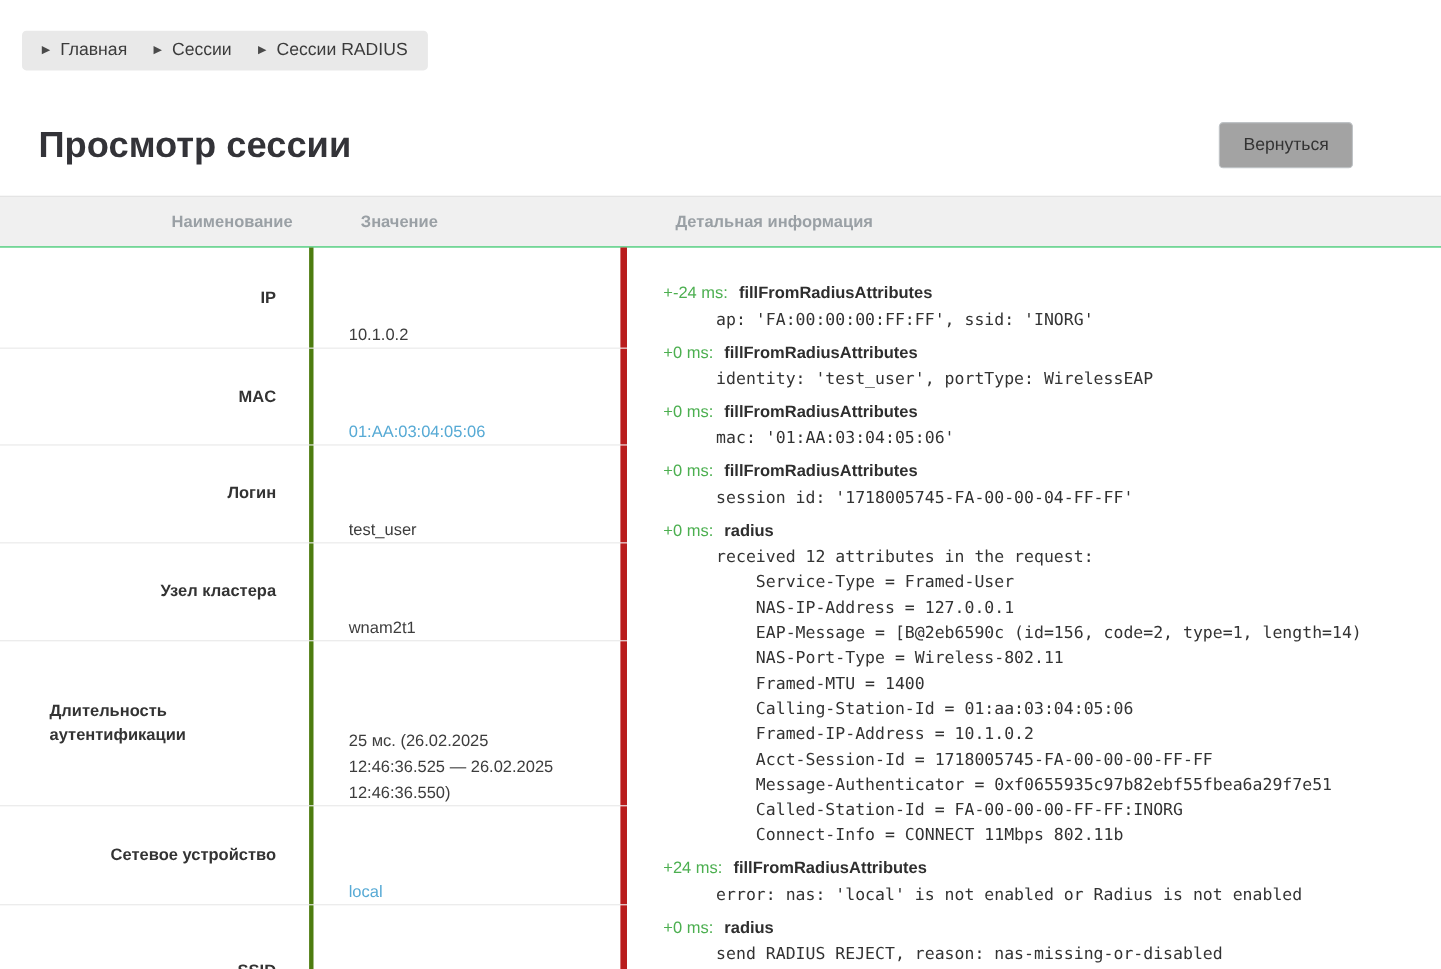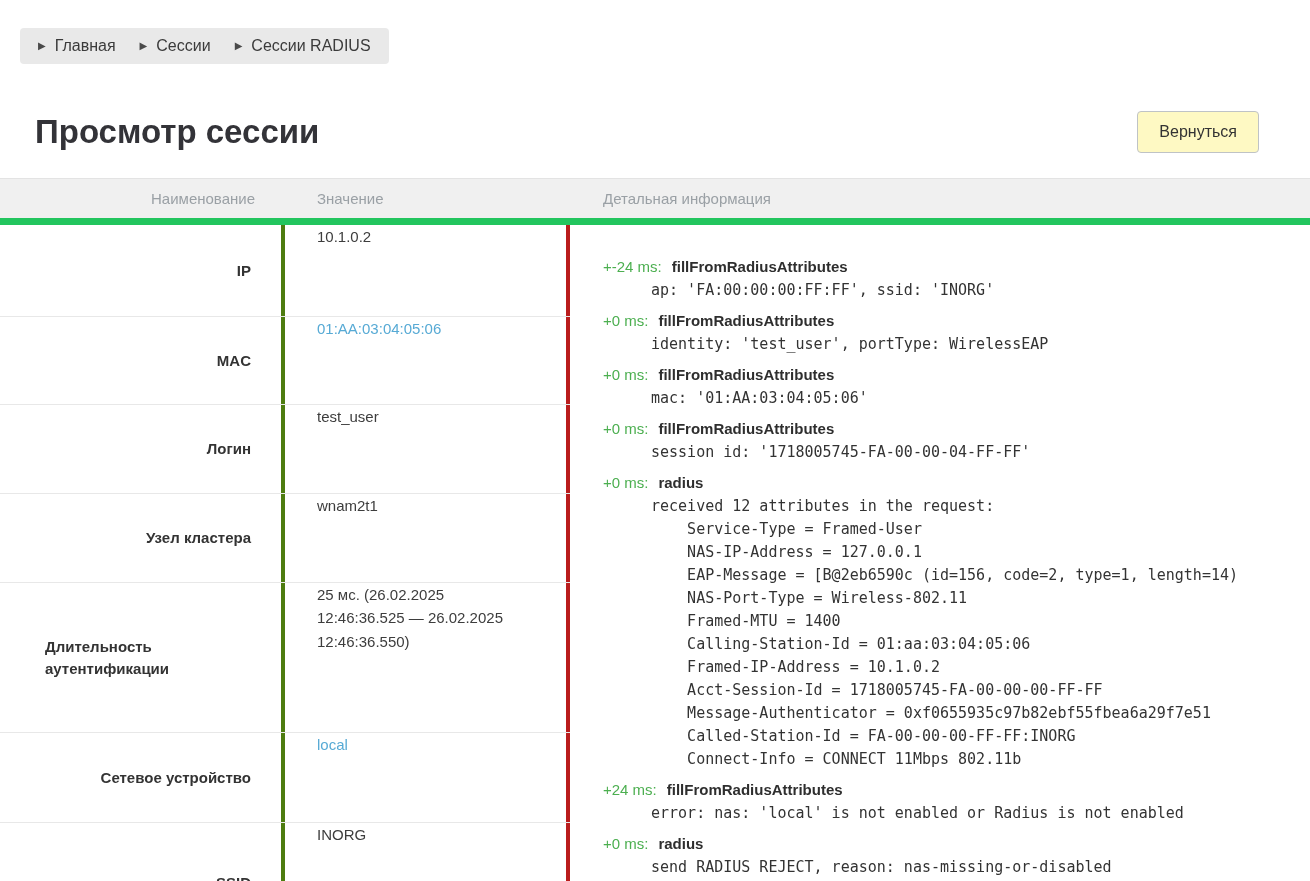--- a/index.html
+++ b/index.html
@@ -13,45 +13,45 @@
     display:inline-flex;align-items:center;background:#e9e9e9;border-radius:4px;
     padding:9px 18px;gap:24px;
   }
   .crumb{display:inline-flex;align-items:center;font-size:16px;color:#3b3b3b;cursor:default;}
   .crumb .tri{font-size:10px;color:#4a4a4a;margin-right:9px;line-height:1;}
   
   .page-head{display:flex;align-items:center;justify-content:space-between;
     padding:0 35px;margin-top:44px;height:48px;}
   .page-title{font-size:33px;font-weight:700;color:#333338;line-height:48px;}
   .back-btn{
-    background:#fef9c3;border:1px solid #bfc3c6;border-radius:4px;
+    background:#a3a3a3;border:1px solid #bfc3c6;border-radius:4px;
     padding:11px 21px;font-size:16px;color:#333;font-family:inherit;cursor:pointer;
-    margin-right:16px;
+    margin-right:45px;
   }
   
   .band{
     display:flex;margin-top:22px;background:#f0f0f0;height:47px;box-sizing:border-box;
-    border-top:1px solid #e3e3e3;border-bottom:7px solid #22c55e;
-    font-weight:400;font-size:15px;color:#9aa0a5;align-items:center;
+    border-top:1px solid #e3e3e3;border-bottom:1px solid #22c55e;
+    font-weight:700;font-size:15px;color:#9aa0a5;align-items:center;padding-left:11px;
   }
   .band .h-name{width:285px;box-sizing:border-box;text-align:right;padding-right:30px;}
   .band .h-value{width:285px;box-sizing:border-box;padding-left:32px;}
   .band .h-detail{flex:1;padding-left:33px;}
   
   .tbody{display:flex;align-items:stretch;}
   .left-rows{width:570px;flex:0 0 570px;}
   .trow{display:flex;border-bottom:1px solid #e8e8e8;box-sizing:border-box;}
   .cell-label{
     width:285px;box-sizing:border-box;border-right:4px solid #4d7c0f;
     display:flex;align-items:center;justify-content:flex-end;text-align:left;
     padding:0 30px 0 45px;font-weight:700;font-size:15px;color:#333;line-height:1.45;
   }
   .cell-value{
-    width:285px;box-sizing:border-box;border-right:4px solid #b91c1c;
-    display:flex;align-items:flex-start;padding-left:32px;padding-right:28px;
+    width:285px;box-sizing:border-box;border-right:6px solid #b91c1c;
+    display:flex;align-items:flex-end;padding-left:32px;padding-right:28px;
     font-size:15px;color:#3d3d3d;line-height:1.55;
   }
   .cell-value .val{max-width:215px;display:inline-block;}
   .val.link{color:#57aad5;cursor:pointer;}
   .r-h92{height:92px;} .r-h88{height:88px;} .r-h89{height:89px;}
   .r-h150{height:150px;} .r-h90{height:90px;} .r-h120{height:120px;}
   
   .detail-cell{flex:1;padding:30px 20px 20px 33px;box-sizing:border-box;}
   .log-entry{margin-bottom:7px;}
   .log-head{line-height:24px;font-size:15px;}

